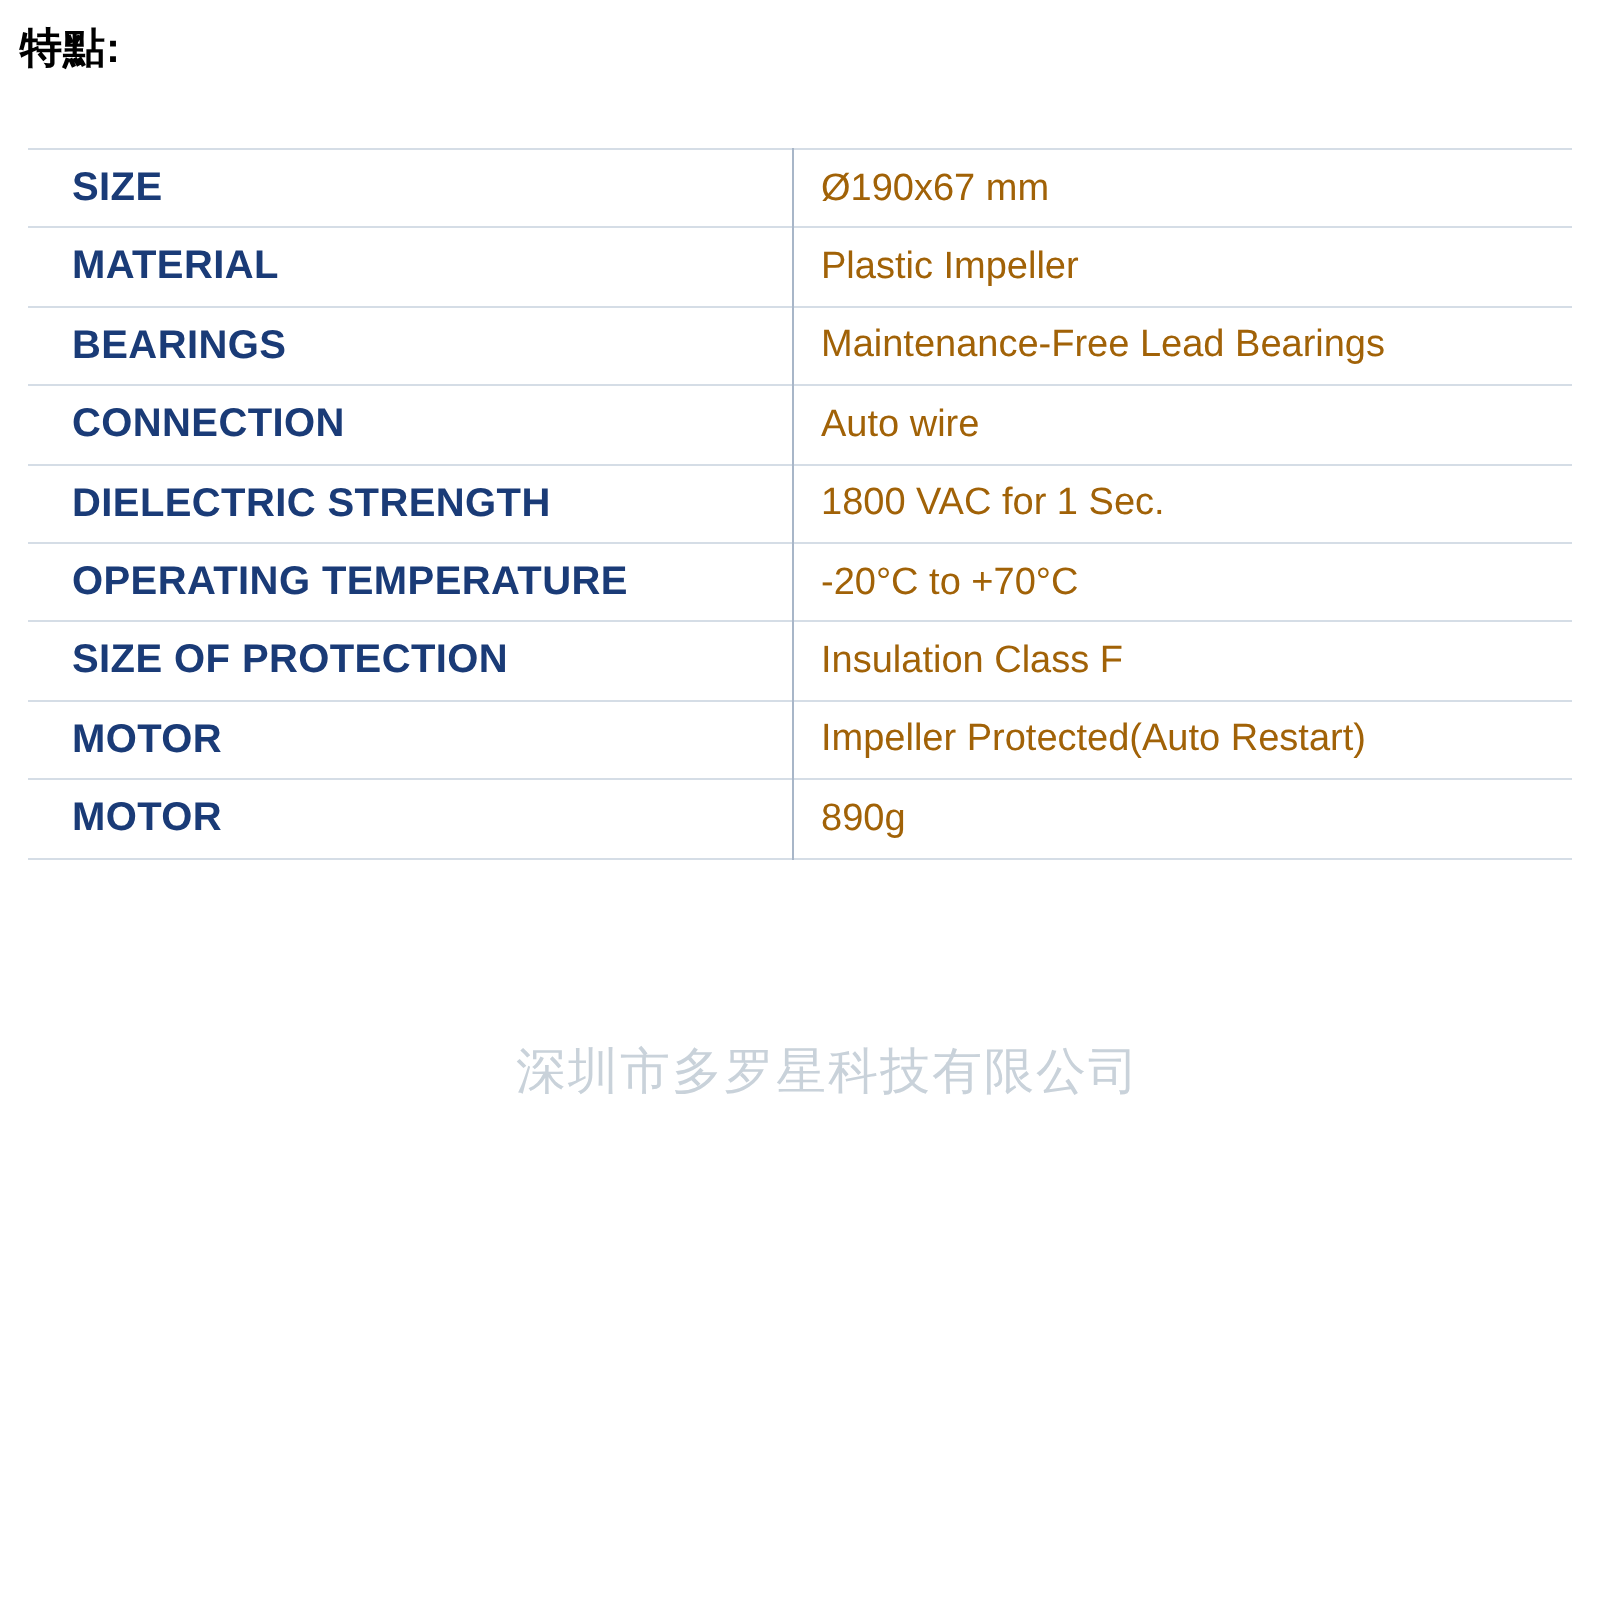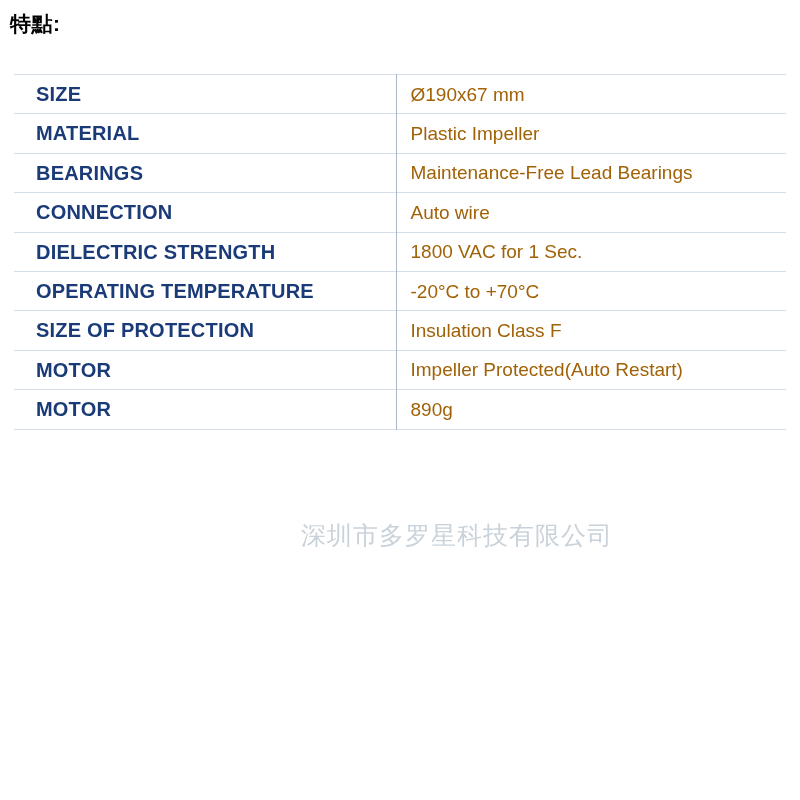--- a/index.html
+++ b/index.html
@@ -68,21 +68,20 @@
   }
   .watermark {
     position: absolute;
     left: 258px;
     top: 519px;
     font-size: 25px;
     color: #c9d2da;
     white-space: nowrap;
     pointer-events: none;
     letter-spacing: 1px;
-    margin-left: 43px;
   }
 </style>
 </head>
 <body>
 
 <div class="page">
 
   <div class="heading">特點:</div>
 
   <table class="spec-table">

